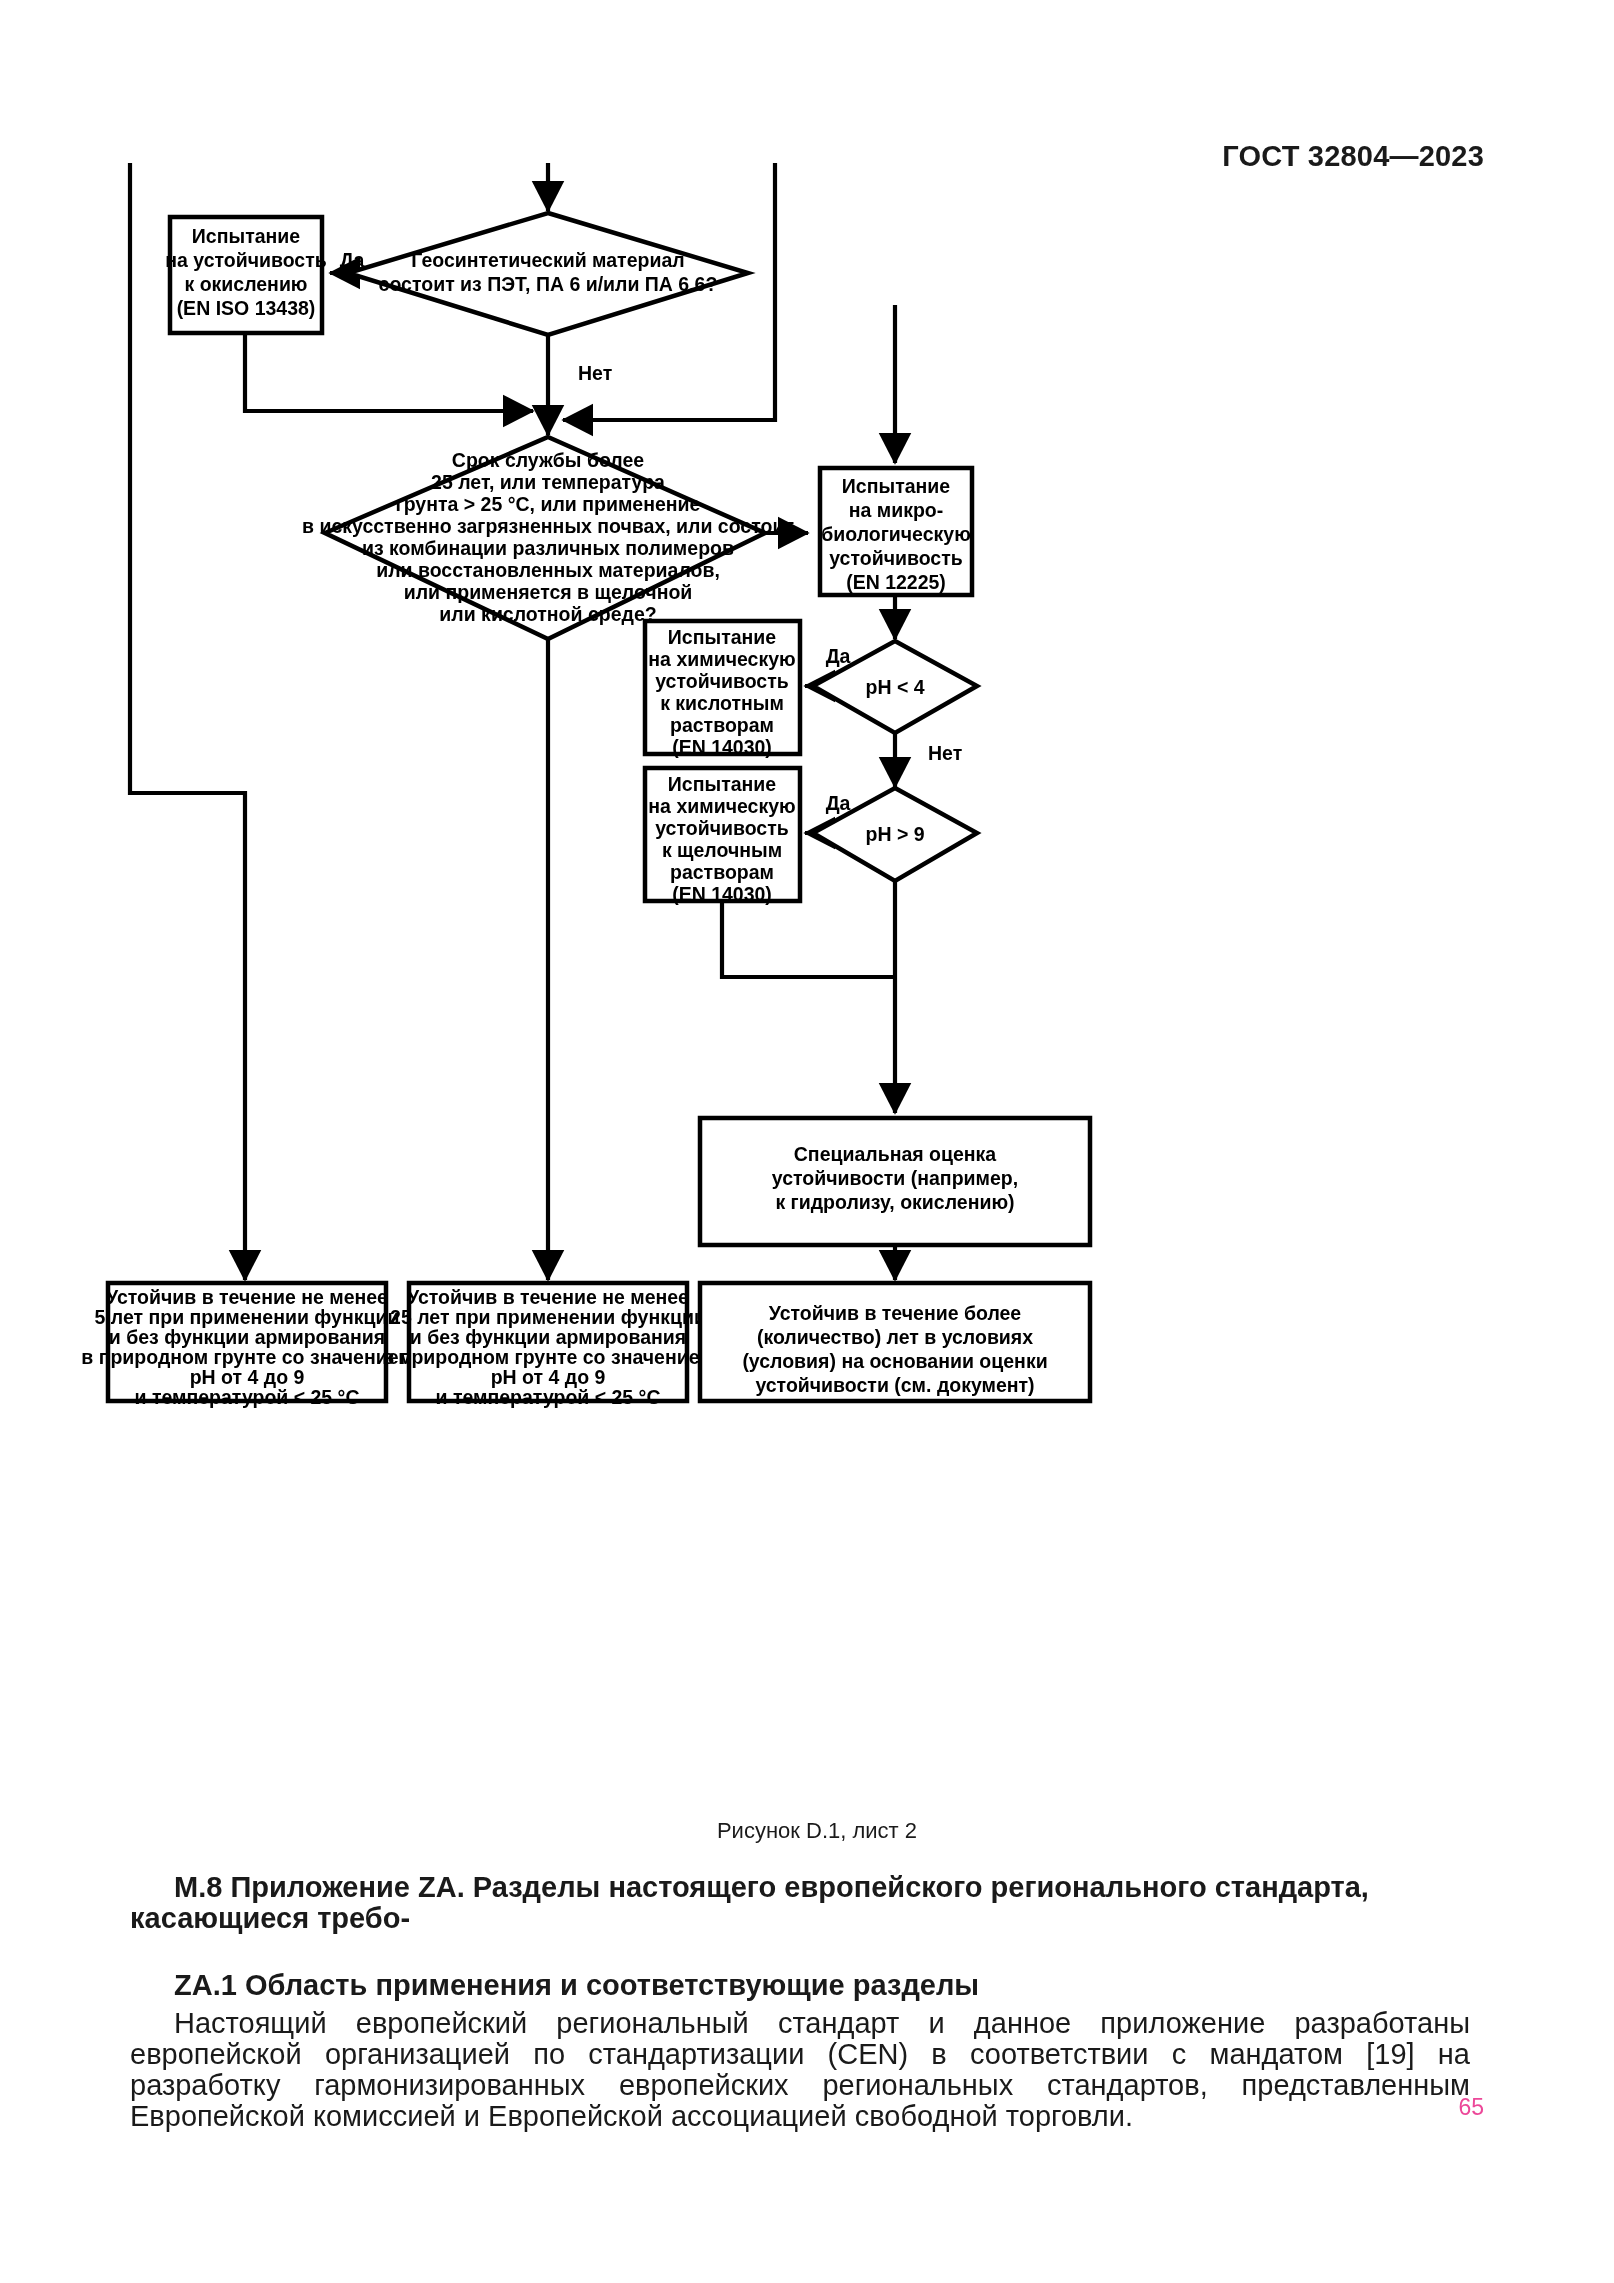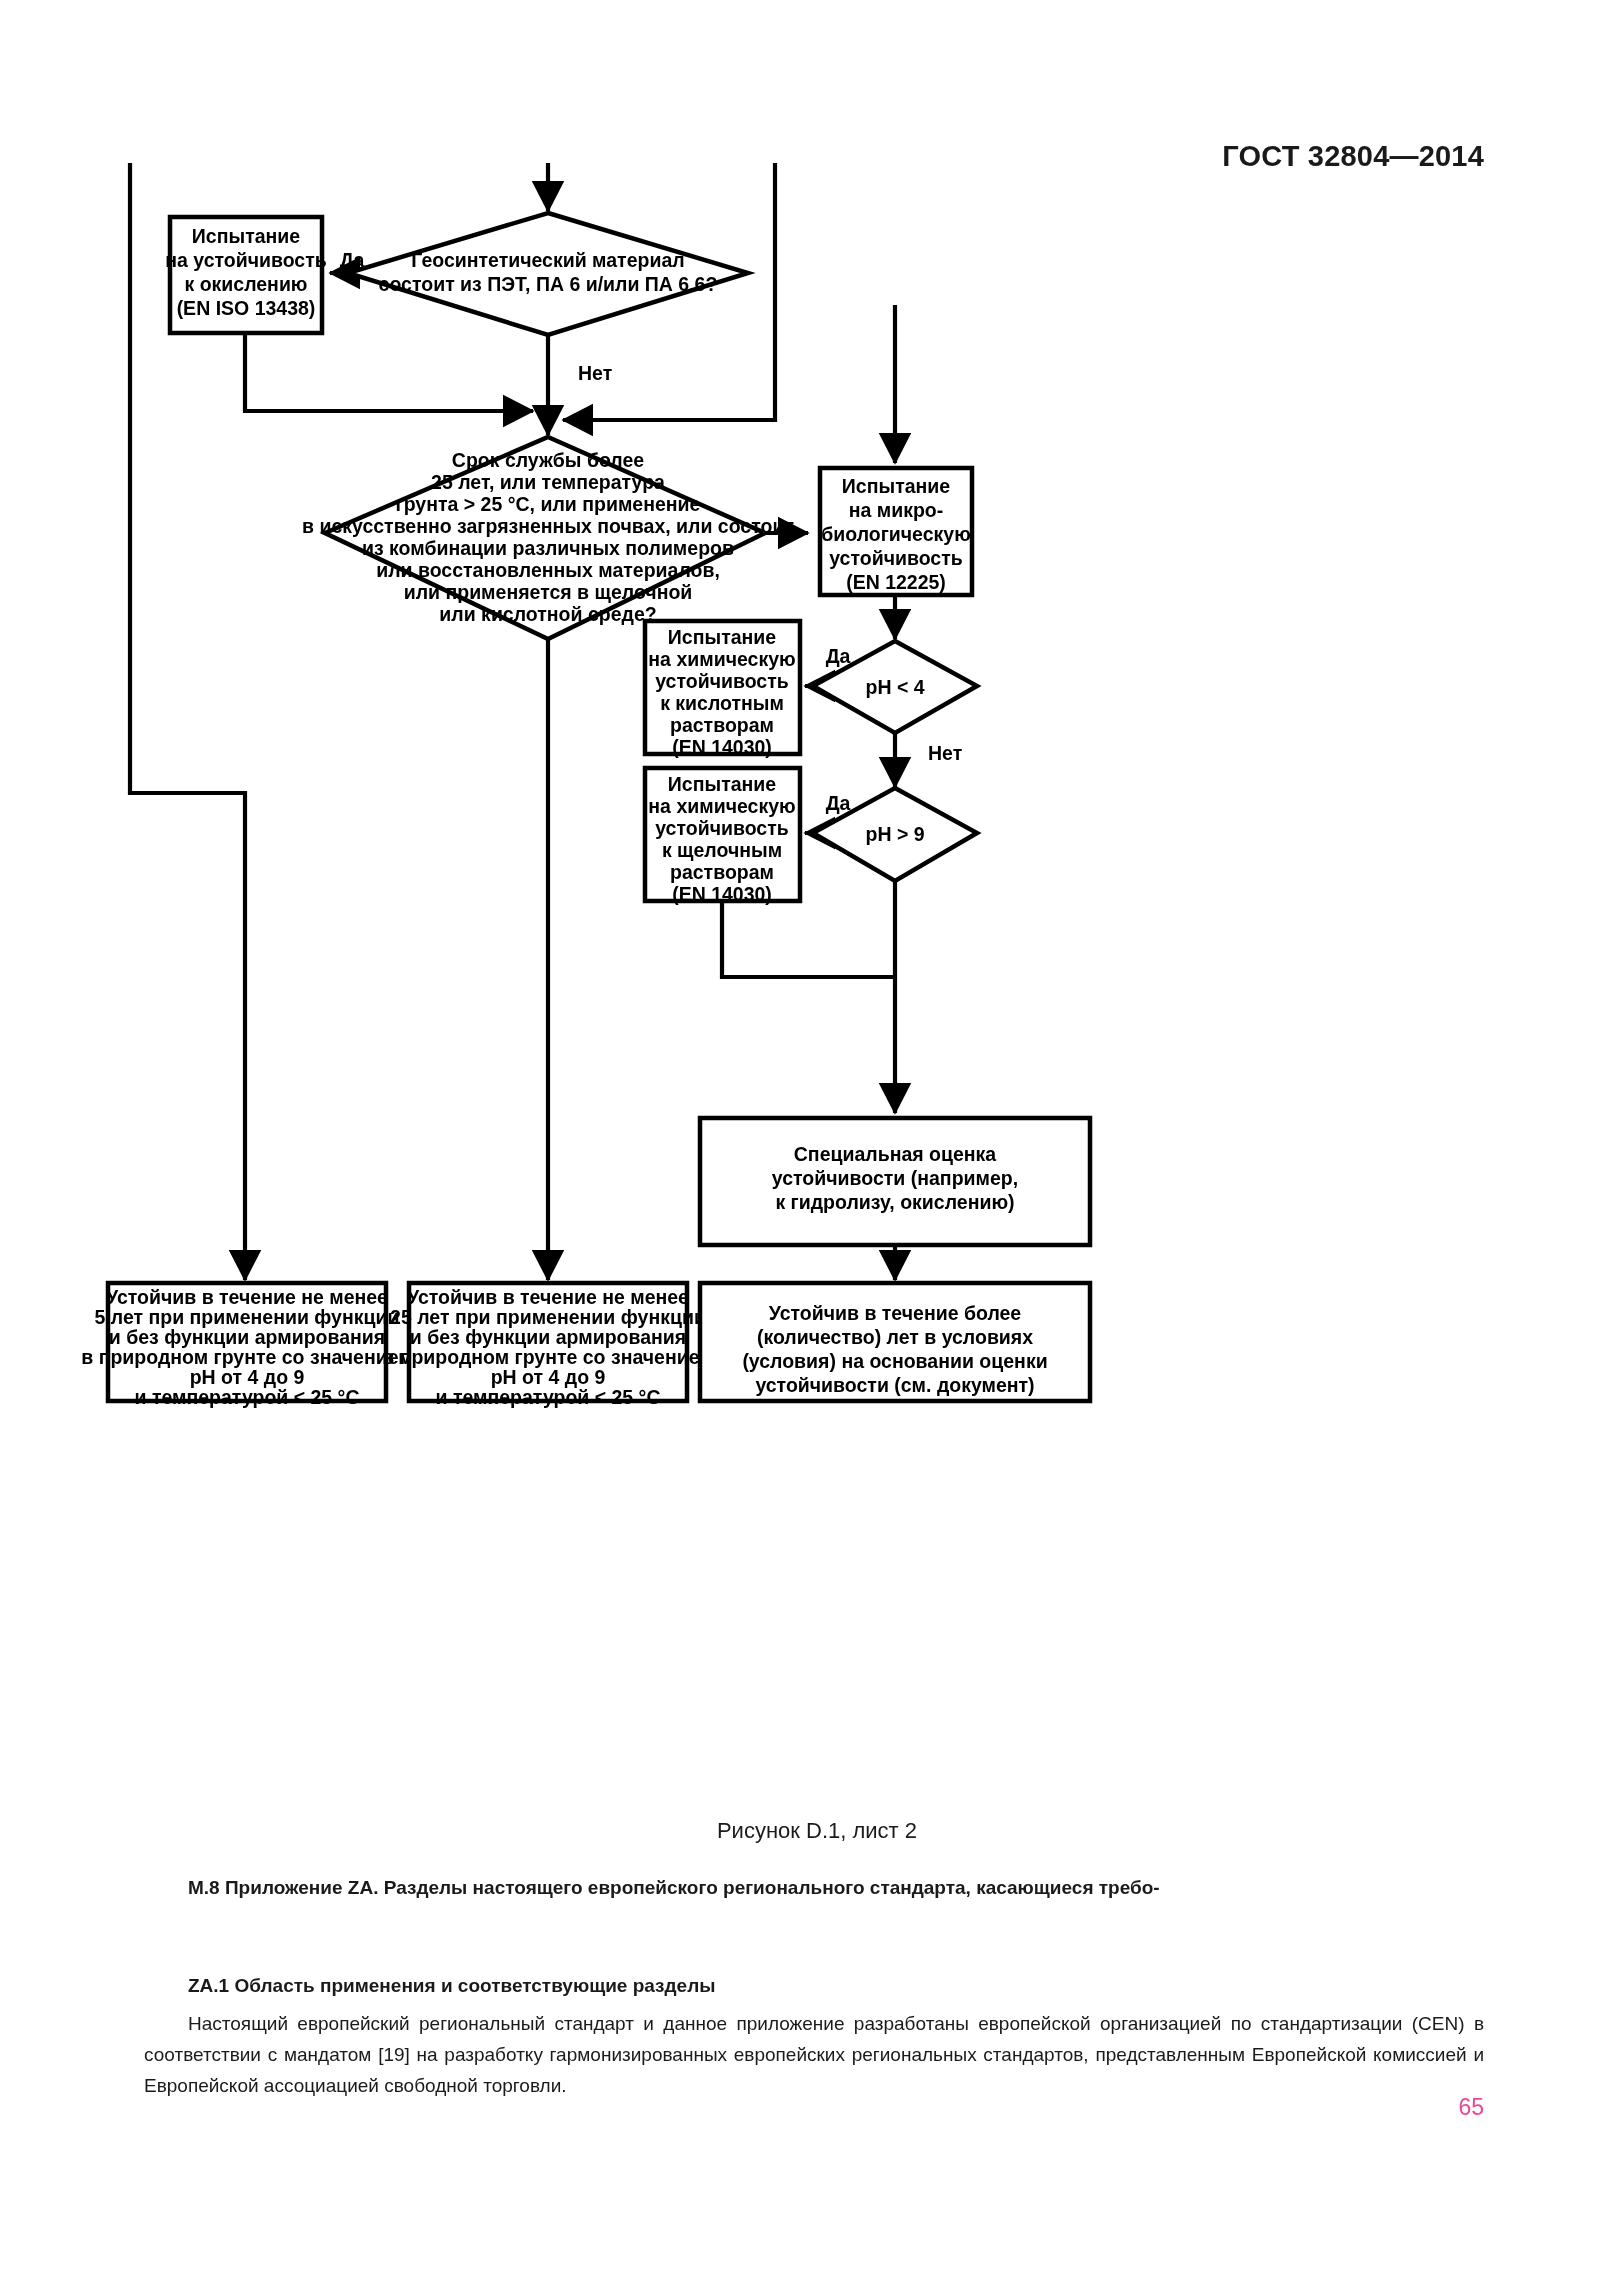--- a/index.html
+++ b/index.html
@@ -18,22 +18,22 @@
 
   .figure{position:absolute; left:0; top:155px; width:1316px; height:1640px;}
   .figure svg{display:block;}
 
   .fig-caption{
     position:absolute; left:0; right:0; top:1818px;
     text-align:center; font-size:22px; color:#1a1a1a;padding-left:20px;
   }
 
   .body-text{
-    position:absolute; left:144px; width:1340px;
-    font-size:19px; line-height:31px; color:#1a1a1a;
+    position:absolute; left:130px; width:1340px;
+    font-size:29px; line-height:31px; color:#1a1a1a;
   }
   .sec-head{font-weight:bold;}
   .para{text-align:justify;}
 
   #m8-head{top:1872px;}
   #za1-head{top:1970px;}
   #za1-para{top:2008px;}
 
   .page-num{
     position:absolute; right:130px; top:2094px;
@@ -47,21 +47,21 @@
   .t-lbl{font-size:19.5px; font-weight:bold;}
   .t-res{font-size:19.5px; font-weight:bold;}
   .shape{fill:#ffffff; stroke:#000; stroke-width:4.5;}
   .conn{stroke:#000; stroke-width:4.2; fill:none;}
 </style>
 </head>
 <body>
 
 <div class="page">
 
-  <div class="header-std">ГОСТ 32804—2014</div>
+  <div class="header-std">ГОСТ 32804—2023</div>
 
   <div class="figure">
     <svg width="1614" height="1660" viewBox="0 0 1614 1660" xmlns="http://www.w3.org/2000/svg">
 
       <defs>
         <marker id="ah" markerWidth="9" markerHeight="9" refX="7.2" refY="4.5" orient="auto" markerUnits="strokeWidth">
           <path d="M0,0.6 L7.6,4.5 L0,8.4 z" fill="#000"></path>
         </marker>
       </defs>
 

